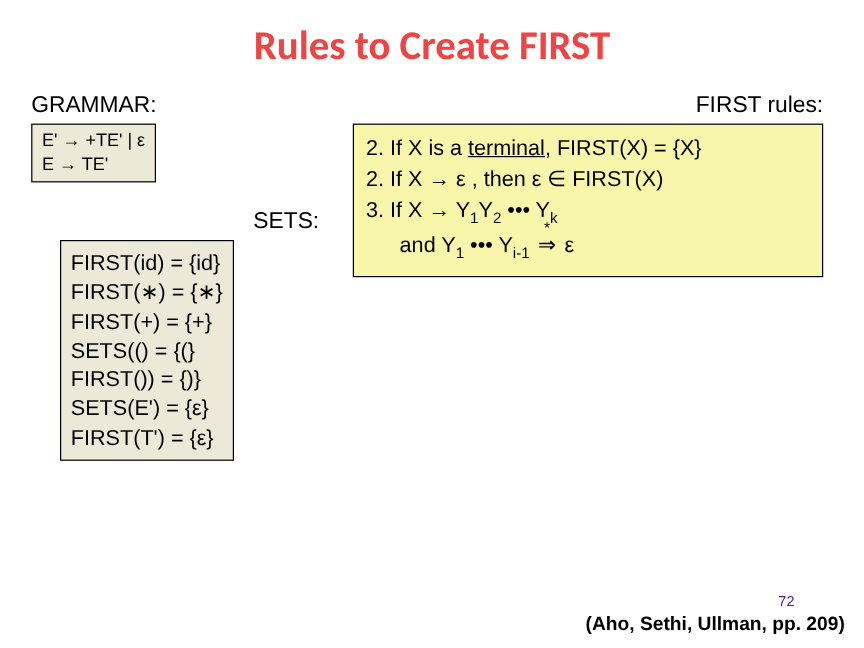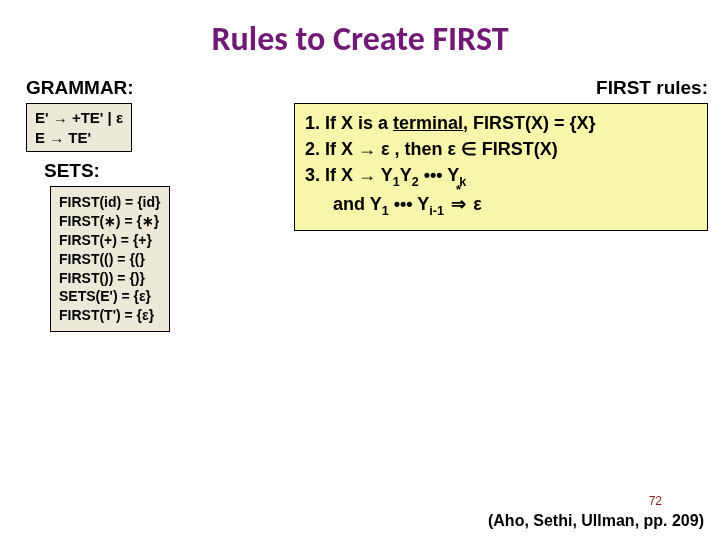--- a/index.html
+++ b/index.html
@@ -11,27 +11,26 @@
     font-family: Arial, Helvetica, sans-serif;
     position: relative;
     overflow: hidden;
   }
   .title {
     font-family: "Calibri", Arial, sans-serif;
     font-size: 34px;
     text-align: center;
     margin-top: 18px;
     margin-bottom: 18px;
-    color: #701a75;
+    color: #ef4444;
   }
   .cols {
     display: flex;
     gap: 28px;
-    padding: 0 12px 0 26px;
-    font-weight: bold;
+    padding: 0 34px 0 26px;
   }
   .left {
     width: 240px;
     flex: 0 0 240px;
   }
   .right {
     flex: 1;
   }
   .section-label {
     font-size: 19px;
@@ -40,26 +39,27 @@
   .grammar-box {
     border: 1px solid #000;
     background: #ece9d8;
     font-size: 15px;
     line-height: 1.3;
     padding: 4px 8px;
     display: inline-block;
   }
   .sets-label {
     font-size: 19px;
-    margin: 8px 0 4px 18px;
+    margin: 22px 0 4px 18px;
+    text-align: right;
   }
   .sets-box {
     border: 1px solid #000;
     background: #ece9d8;
-    font-size: 14px;
+    font-size: 18px;
     line-height: 1.35;
     padding: 6px 8px;
     margin-left: 24px;
     display: inline-block;
   }
   .rules-label {
     font-size: 19px;
     margin: 0 0 4px 8px;
     text-align: right;
   }
@@ -71,21 +71,21 @@
     padding: 6px 10px 10px 10px;
   }
   .rules-box .indent {
     margin-left: 28px;
   }
   .foot-page {
     position: absolute;
     right: 58px;
     bottom: 32px;
     font-size: 12px;
-    color: #7f1d1d;
+    color: #4c1d95;
   }
   .foot-cite {
     position: absolute;
     right: 16px;
     bottom: 10px;
     font-size: 16px;
     font-weight: bold;
   }
   u { text-decoration: underline; }
   sub { font-size: 0.7em; vertical-align: sub; }
@@ -112,32 +112,32 @@
     <div class="grammar-box">
       <div>E' → +TE' | ε</div>
       <div>E  → TE'</div>
     </div>
 
     <div class="sets-label">SETS:</div>
     <div class="sets-box">
       <div><span>FIRST(id) = {id}</span></div>
       <div>FIRST(∗) = {∗}</div>
       <div>FIRST(+) = {+}</div>
-      <div>FIRST(() = {(}</div>
+      <div>SETS(() = {(}</div>
       <div>FIRST()) = {)}</div>
       <div>SETS(E') = {ε}</div>
       <div>FIRST(T') = {ε}</div>
     </div>
   </div>
 
   <div class="right">
     <div class="rules-label">FIRST rules:</div>
     <div class="rules-box">
       <div>
-        <span>1. If X is a </span><u>terminal</u><span>, FIRST(X) = {X}</span>
+        <span>2. If X is a </span><u>terminal</u><span>, FIRST(X) = {X}</span>
       </div>
       <div>2. If X → ε , then ε ∈ FIRST(X)</div>
       <div>
         <span>3. If X → Y</span><sub>1</sub><span>Y</span><sub>2</sub><span> ••• Y</span><sub>k</sub>
       </div>
       <div class="indent">
         <span>and Y</span><sub>1</sub><span> ••• Y</span><sub>i-1</sub>
         <span class="stack-arrow"><span class="star">*</span><span>⇒</span></span>
         <span> ε</span>
       </div>

